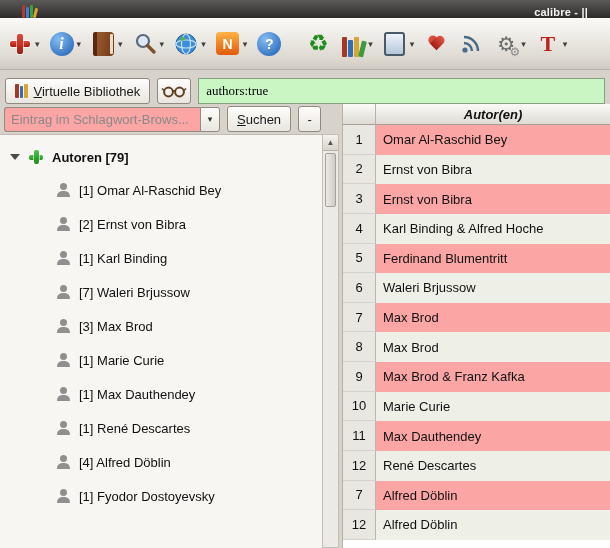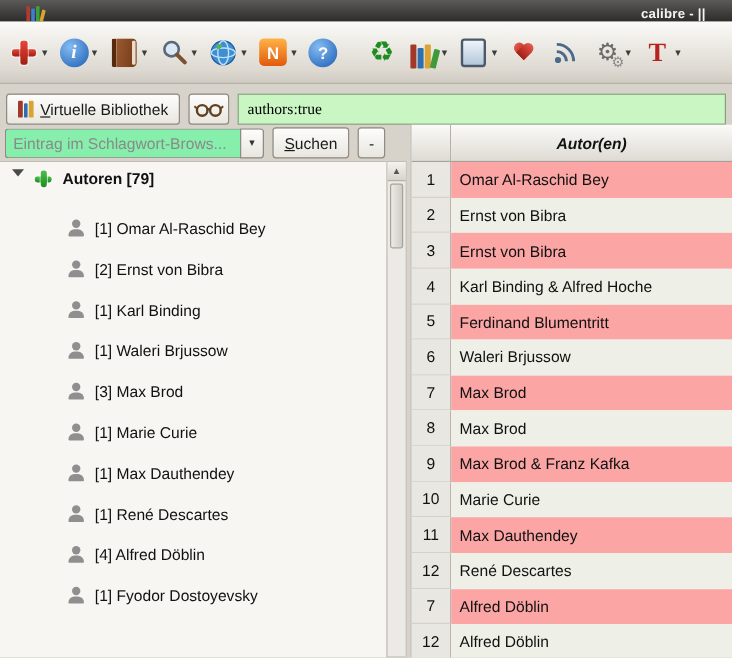--- a/index.html
+++ b/index.html
@@ -56,46 +56,46 @@
   .mini-lib b{display:block;width:3.5px;border-radius:1px}
   .mini-lib .k1{height:14px;background:#a23828}
   .mini-lib .k2{height:12px;background:#2d6fb0}
   .mini-lib .k3{height:14px;background:#d9a431}
   .glasses-btn{width:34px;padding:0}
   .search-input{flex:1;height:26px;background:#c9f6c3;border:1px solid #88a183;padding:0 7px;font-family:Liberation Serif, serif;font-size:13px;color:#000;outline:none}
 
   
   .left-controls{position:absolute;left:0;top:104px;width:342px;height:30px;display:flex;align-items:center;padding:0 4px;gap:7px}
   .combo{display:flex;height:25px}
-  .combo input{width:196px;border:1px solid #8f8b83;border-right:none;border-radius:3px 0 0 3px;padding:0 6px;font-family:"Liberation Sans",sans-serif;font-size:13px;color:#222;background:#86efac;outline:none}
+  .combo input{width:196px;border:1px solid #8f8b83;border-right:none;border-radius:3px 0 0 3px;padding:0 6px;font-family:"Liberation Sans",sans-serif;font-size:13px;color:#222;background:#fca5a5;outline:none}
   .combo input::placeholder{color:#8a8a8a}
   .combo .drop{width:20px;border:1px solid #8f8b83;border-radius:0 3px 3px 0;background:linear-gradient(#fdfdfc,#e9e6df);display:flex;align-items:center;justify-content:center;font-size:9px;color:#333;cursor:pointer}
   .btn-minus{width:23px;padding:0}
 
   
   .tag-panel{position:absolute;left:0;top:134px;width:322px;height:414px;background:#f7f6f3;border-top:1px solid #c0bcb4;overflow:hidden;padding-top:6px}
-  .tree-root{display:flex;height:32px;padding-left:10px;gap:8px;font-weight:bold;cursor:pointer}
+  .tree-root{display:flex;align-items:center;height:32px;padding-left:10px;gap:8px;font-weight:bold;cursor:pointer}
   .tri{width:0;height:0;border-left:5px solid transparent;border-right:5px solid transparent;border-top:6px solid #4a4a4a}
   .plus{position:relative;width:16px;height:16px}
   .plus::before,.plus::after{content:"";position:absolute;background:linear-gradient(#4cc24c,#1e8c1e);border-radius:2px;box-shadow:0 0 0 1px rgba(255,255,255,.6)}
   .plus::before{left:1px;top:5.5px;width:14px;height:5px}
   .plus::after{left:5.5px;top:1px;width:5px;height:14px}
   .tag-item{display:flex;align-items:center;height:34px;padding-left:57px;gap:9px;cursor:pointer}
   .person{position:relative;width:13px;height:14px;flex:none}
   .person::before{content:"";position:absolute;left:3px;top:0;width:7px;height:7px;border-radius:50%;background:#8f8f8f}
   .person::after{content:"";position:absolute;left:0;bottom:0;width:13px;height:6px;border-radius:6px 6px 1px 1px;background:#8f8f8f}
 
   
   .vscroll{position:absolute;left:322px;top:134px;width:17px;height:414px;background:#eceae6;border:1px solid #c2beb6}
   .vscroll .up{height:16px;background:linear-gradient(#f4f2ee,#d8d4cc);border-bottom:1px solid #b5b1a8;display:flex;align-items:center;justify-content:center;font-size:8px;color:#555;cursor:pointer}
   .vscroll .thumb{margin:2px;height:54px;background:linear-gradient(90deg,#eceae6,#cfccc5);border:1px solid #a6a29a;border-radius:2px;cursor:pointer}
 
   
   .table{position:absolute;left:342px;top:104px;width:268px;height:444px;background:#fff;border-left:1px solid #b5b1a8;overflow:hidden}
-  .thead{display:flex;height:31px}
+  .thead{display:flex;height:21px}
   .th{background:linear-gradient(#fbfaf8,#dedbd4);border-bottom:1px solid #a5a199;font-weight:bold;font-style:italic}
   .th-num{width:33px;border-right:1px solid #b5b1a8}
   .th-auth{flex:1;display:flex;align-items:center;justify-content:center}
   .rows{display:flex;flex-direction:column}
   .trow{display:flex;height:29.64px;flex:none;cursor:pointer}
   .td-num{width:33px;background:#e9e7e2;border-right:1px solid #bab6ae;border-bottom:1px solid #d4d1ca;display:flex;align-items:center;justify-content:center}
   .td-auth{flex:1;display:flex;align-items:center;padding-left:7px;background:#fca5a5}
   .trow.alt .td-auth{background:#eef0e7}
 </style>
 </head>
@@ -263,21 +263,21 @@
       </div>
 
       <div class="tag-item">
         <span class="person"></span>
         <span>[1] Karl Binding</span>
       </div>
 
 
       <div class="tag-item">
         <span class="person"></span>
-        <span>[1] Waleri Brjussow</span>
+        <span>[7] Waleri Brjussow</span>
       </div>
 
       <div class="tag-item alt">
         <span class="person"></span>
         <span>[3] Max Brod</span>
       </div>
 
       <div class="tag-item">
         <span class="person"></span>
         <span>[1] Marie Curie</span>

